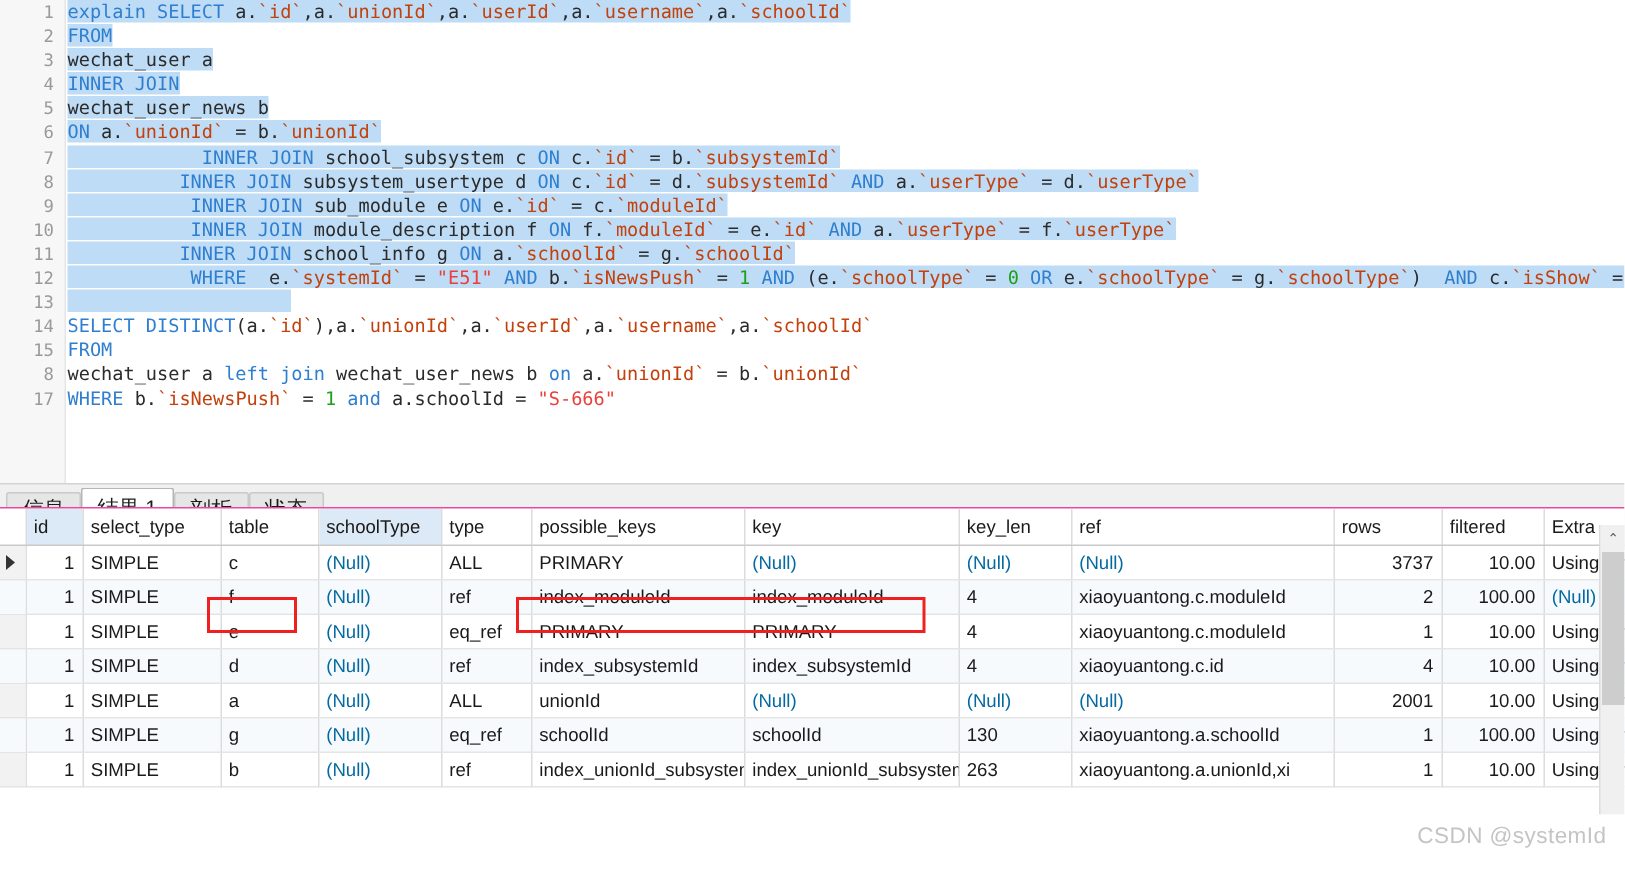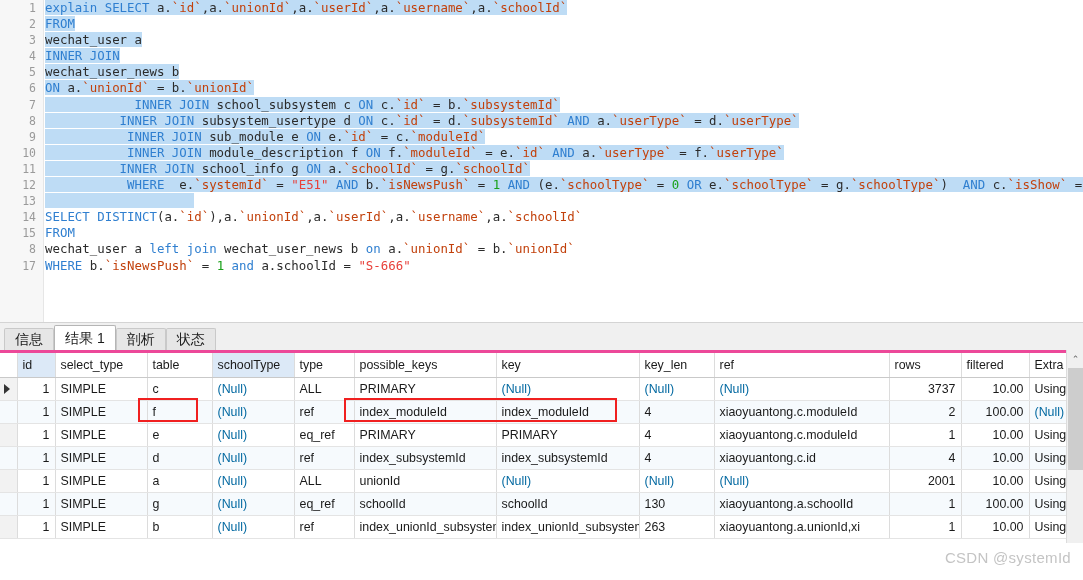--- a/index.html
+++ b/index.html
@@ -52,22 +52,22 @@
     font-size: 14px; color: #1a1a1a;
     background: #e6e6e6;
     border: 1px solid #c9c9c9; border-bottom: none;
     border-radius: 2px 2px 0 0;
     cursor: default; white-space: nowrap;
   }
   .tab.active { background: #ffffff; border-color: #b5b5b5; height: 26px; line-height: 25px; text-align: right; }
 
   
   .grid {
-    position: absolute; left: 0; top: 350px; width: 1083px; height: 193px;
-    background: #ffffff; border-top: 3px solid #ec4899;
+    position: absolute; left: 0; top: 338px; width: 1083px; height: 193px;
+    background: #ffffff; border-top: 1px solid #ec4899;
     overflow: hidden;
   }
   table.rg { border-collapse: collapse; table-layout: fixed; width: 1066px; }
   table.rg th, table.rg td {
     font-size: 12.4px; color: #1a1a1a;
     border-right: 1px solid #dcdcdc;
     border-bottom: 1px solid #e4e4e4;
     padding: 0 5px;
     height: 22px; line-height: 22px;
     overflow: hidden; white-space: nowrap;

